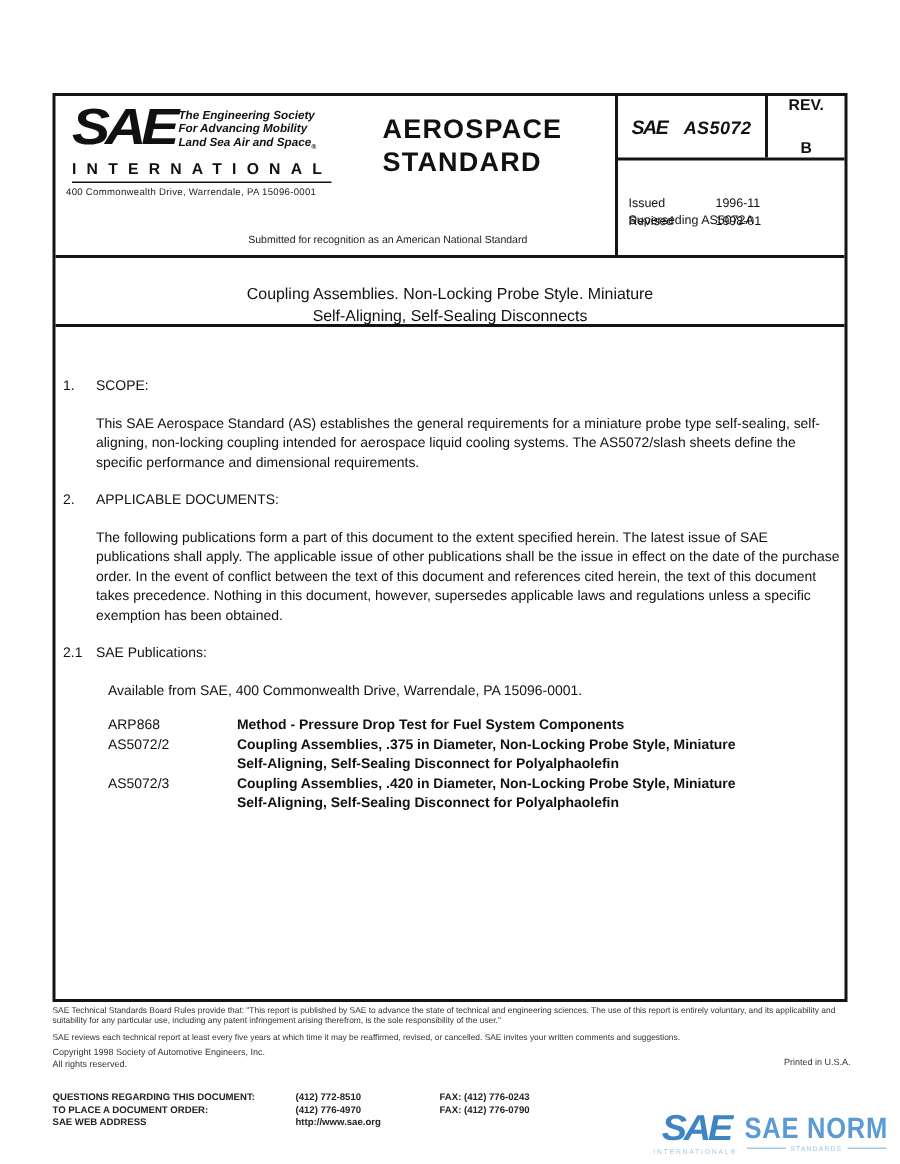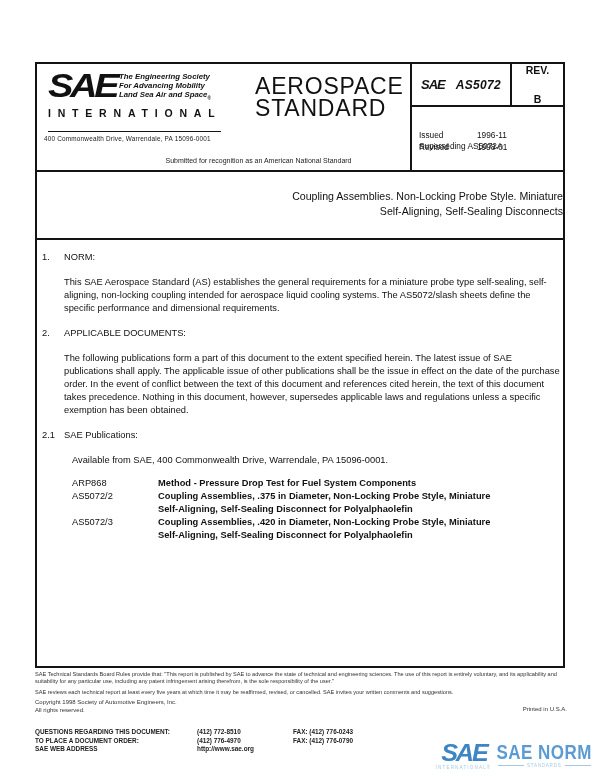--- a/index.html
+++ b/index.html
@@ -13,38 +13,38 @@
   
   .header { position:absolute; left:0; right:0; top:0; height:108px; border-bottom:2px solid #141414; }
   .header-left { position:absolute; left:0; top:0; bottom:0; width:373px; }
   .header-right { position:absolute; left:373px; right:0; top:0; bottom:0; border-left:2px solid #141414; }
 
   .logo-block { position:absolute; left:11px; top:7px; }
   .logo-row { display:flex; align-items:flex-start; }
   .sae-big { font-size:34px; line-height:28px; font-weight:bold; font-style:italic; letter-spacing:-3px; transform:scaleX(1.12); transform-origin:left center; padding-right:10px; }
   .tagline { font-style:italic; font-weight:bold; font-size:7.8px; line-height:8.8px; padding-top:2px; white-space:nowrap; }
   .tagline .reg { font-size:4.5px; vertical-align:sub; }
-  .intl-row { display:inline-block; margin-top:1px; font-weight:bold; font-size:10.5px; letter-spacing:6.8px; border-bottom:1.5px solid #141414; padding-bottom:12px; white-space:nowrap; }
+  .intl-row { display:inline-block; margin-top:1px; font-weight:bold; font-size:10.5px; letter-spacing:6.8px; border-bottom:1.5px solid #141414; padding-bottom:2px; white-space:nowrap; }
   .address { font-size:6.4px; margin-top:3px; margin-left:-4px; letter-spacing:0.2px; color:#222; }
 
-  .doc-type { position:absolute; left:218px; top:12px; font-weight:normal; font-size:23px; line-height:21.5px; letter-spacing:0.8px; }
+  .doc-type { position:absolute; left:218px; top:12px; font-weight:bold; font-size:18px; line-height:21.5px; letter-spacing:0.8px; }
   .submitted { position:absolute; left:70px; right:0; bottom:6px; text-align:center; font-size:7px; color:#222; }
 
   .id-row { display:flex; height:43px; border-bottom:2px solid #141414; }
   .id-cell { width:100px; border-right:2px solid #141414; display:flex; align-items:center; justify-content:center; gap:11px; }
   .sae-small { font-weight:bold; font-style:italic; font-size:13px; letter-spacing:-1px; }
   .doc-num { font-weight:bold; font-size:12px; letter-spacing:0.3px;font-style:italic; }
   .rev-cell { flex:1; display:flex; flex-direction:column; align-items:center; justify-content:space-between; font-weight:bold; font-size:10.5px; line-height:12px; }
   .meta { position:relative; height:61px; }
   .meta-row { position:absolute; left:7px; top:7px; font-size:8.3px; line-height:11.5px;margin-top:16px; }
   .meta-label { display:inline-block; width:58px; }
   .superseding { position:absolute; left:7px; bottom:17px; font-size:8.3px; }
 
   
-  .title-band { position:absolute; left:0; right:0; top:108px; height:68px; border-bottom:2px solid #141414; text-align:right; padding-top:17px; font-size:10.6px; line-height:15px; color:#111; }
+  .title-band { position:absolute; left:0; right:0; top:108px; height:46px; border-bottom:2px solid #141414; text-align:center; padding-top:17px; font-size:10.6px; line-height:15px; color:#111; }
 
   
   .body-area { position:absolute; left:0; right:0; top:170px; bottom:0; padding:17px 6px 0 5px; overflow:hidden; font-size:9.3px; line-height:13px; }
   .sec-head { display:flex; margin-bottom:12px; }
   .sec-num { flex:none; width:22px; }
   .body-para { margin:0 0 12px 22px; width:498px; }
   .avail-para { margin:0 0 10px 30px; width:490px; }
   .pub-list { margin-left:30px; }
   .pub-row { display:flex;gap:16px; }
   .pub-code { flex:none; width:70px; }
@@ -121,21 +121,21 @@
     </div>
 
     <div class="title-band">
       <div>Coupling Assemblies. Non-Locking Probe Style. Miniature</div>
       <div>Self-Aligning, Self-Sealing Disconnects</div>
     </div>
 
     <div class="body-area">
       <div class="sec-head">
         <span class="sec-num">1.</span>
-        <span>NORM:</span>
+        <span>SCOPE:</span>
       </div>
       <p class="body-para">This SAE Aerospace Standard (AS) establishes the general requirements for a miniature probe type self-sealing, self-aligning, non-locking coupling intended for aerospace liquid cooling systems. The AS5072/slash sheets define the specific performance and dimensional requirements.</p>
 
       <div class="sec-head">
         <span class="sec-num">2.</span>
         <span>APPLICABLE DOCUMENTS:</span>
       </div>
       <p class="body-para">The following publications form a part of this document to the extent specified herein.  The latest issue of SAE publications shall apply.  The applicable issue of other publications shall be the issue in effect on the date of the purchase order.  In the event of conflict between the text of this document and references cited herein, the text of this document takes precedence.  Nothing in this document, however, supersedes applicable laws and regulations unless a specific exemption has been obtained.</p>
 
       <div class="sec-head">

